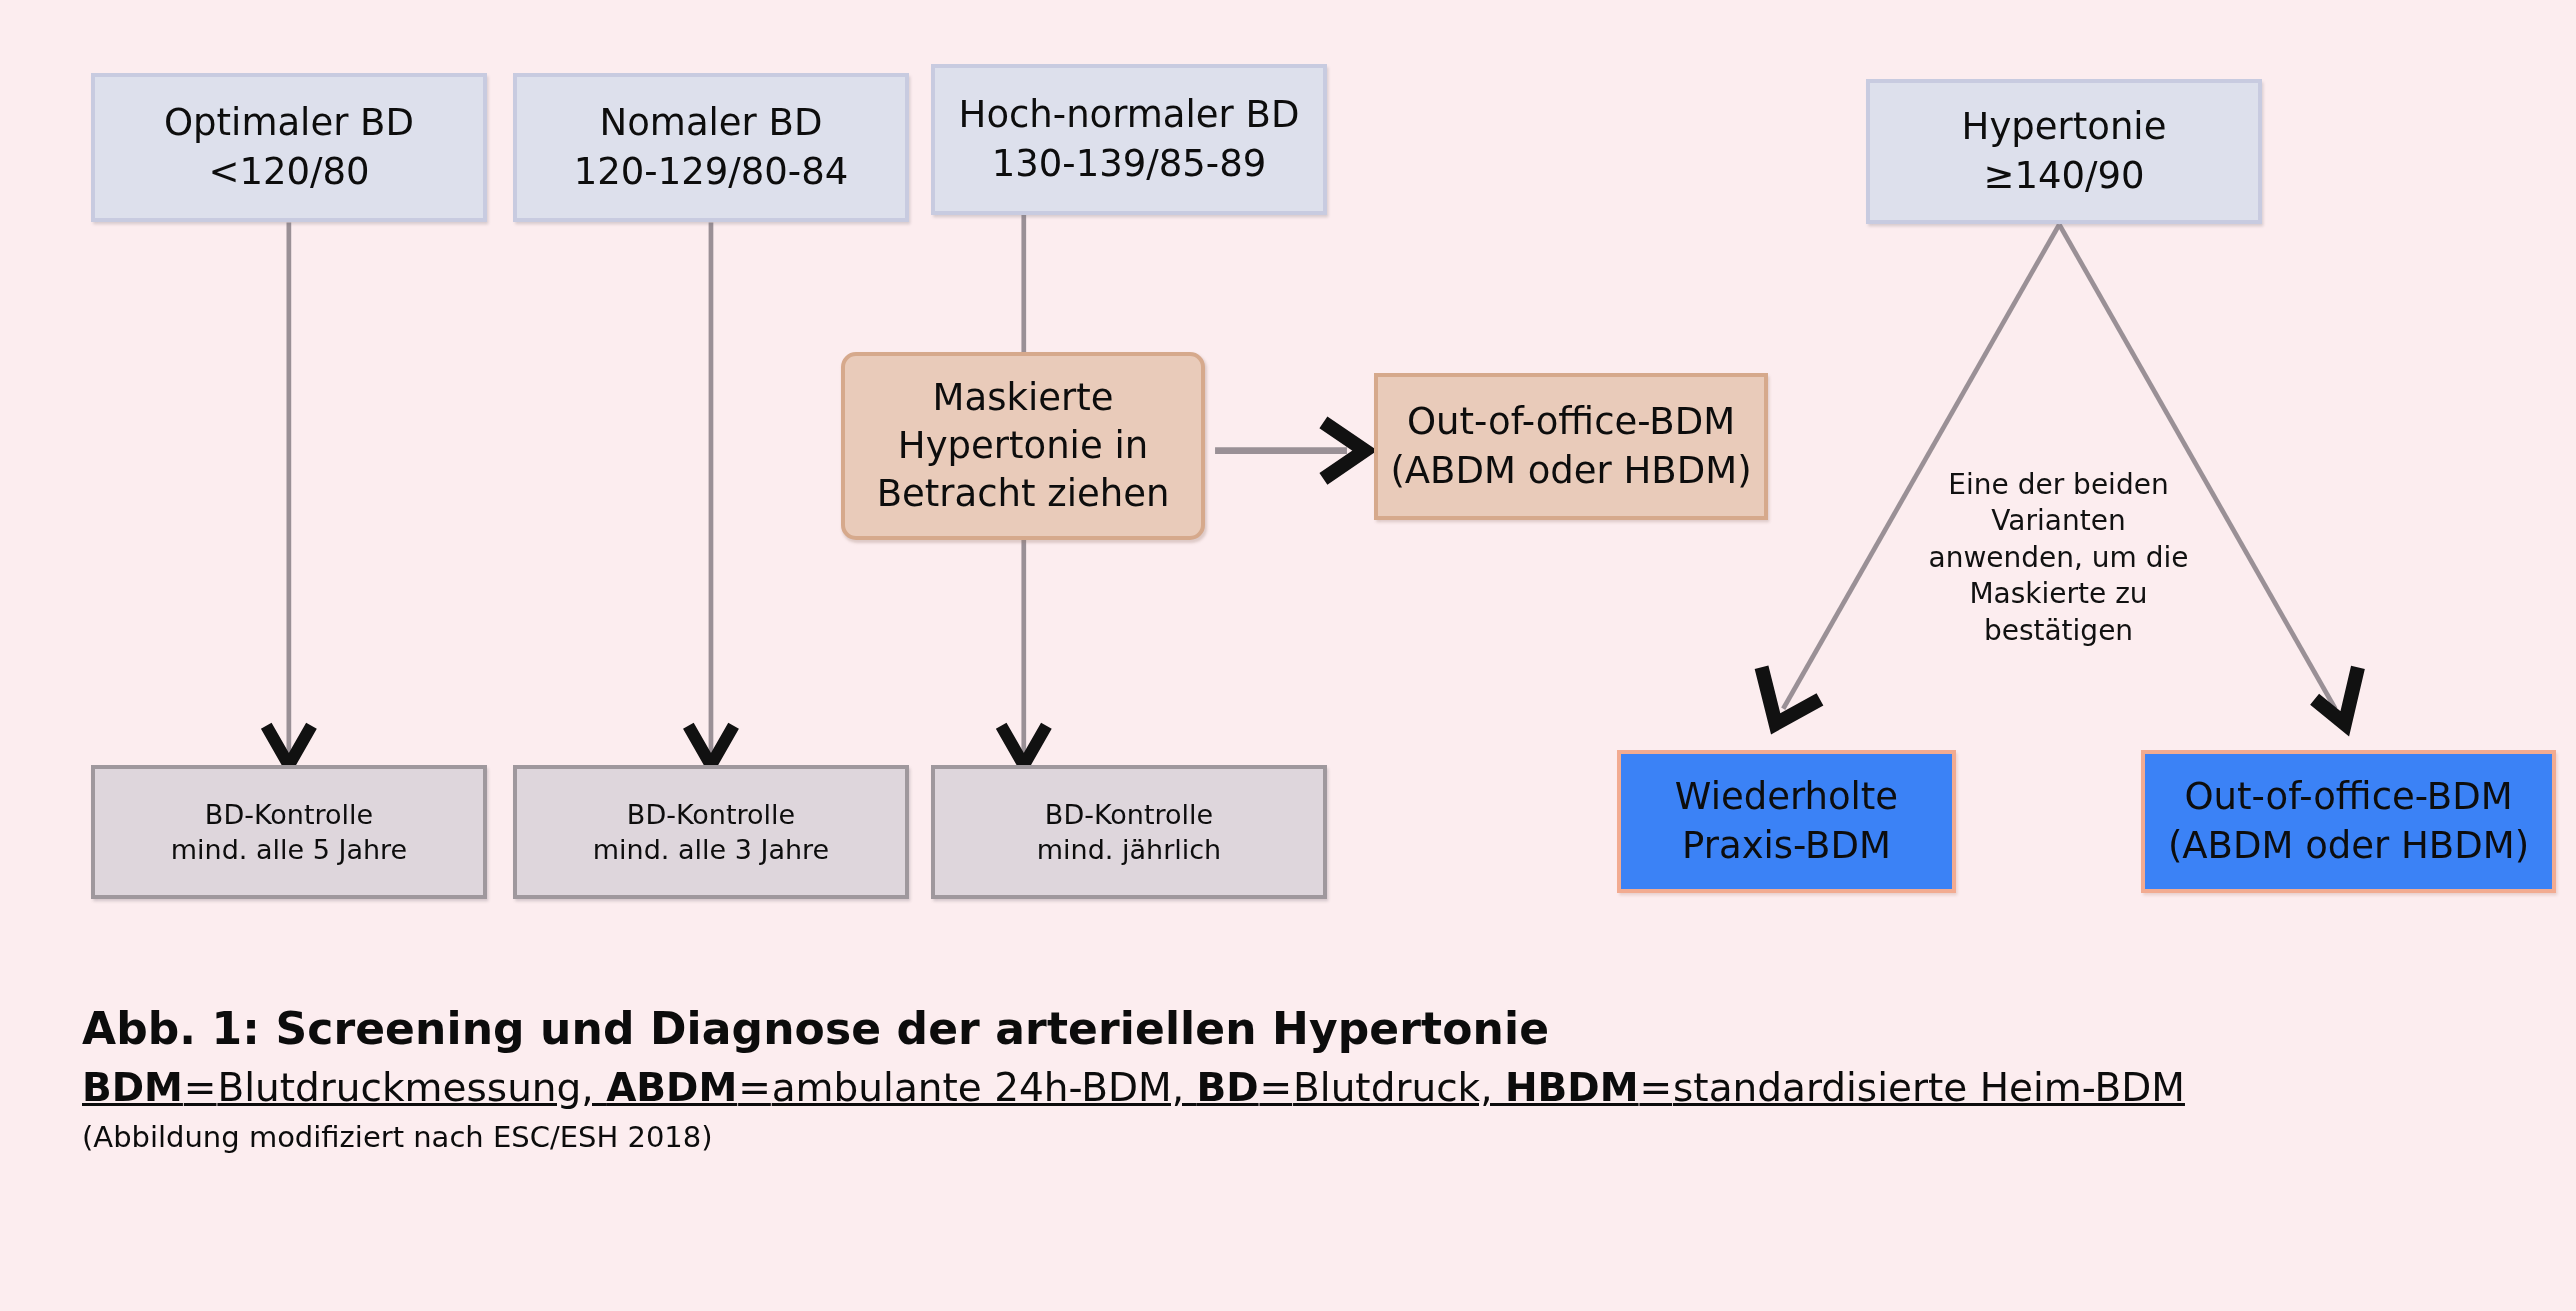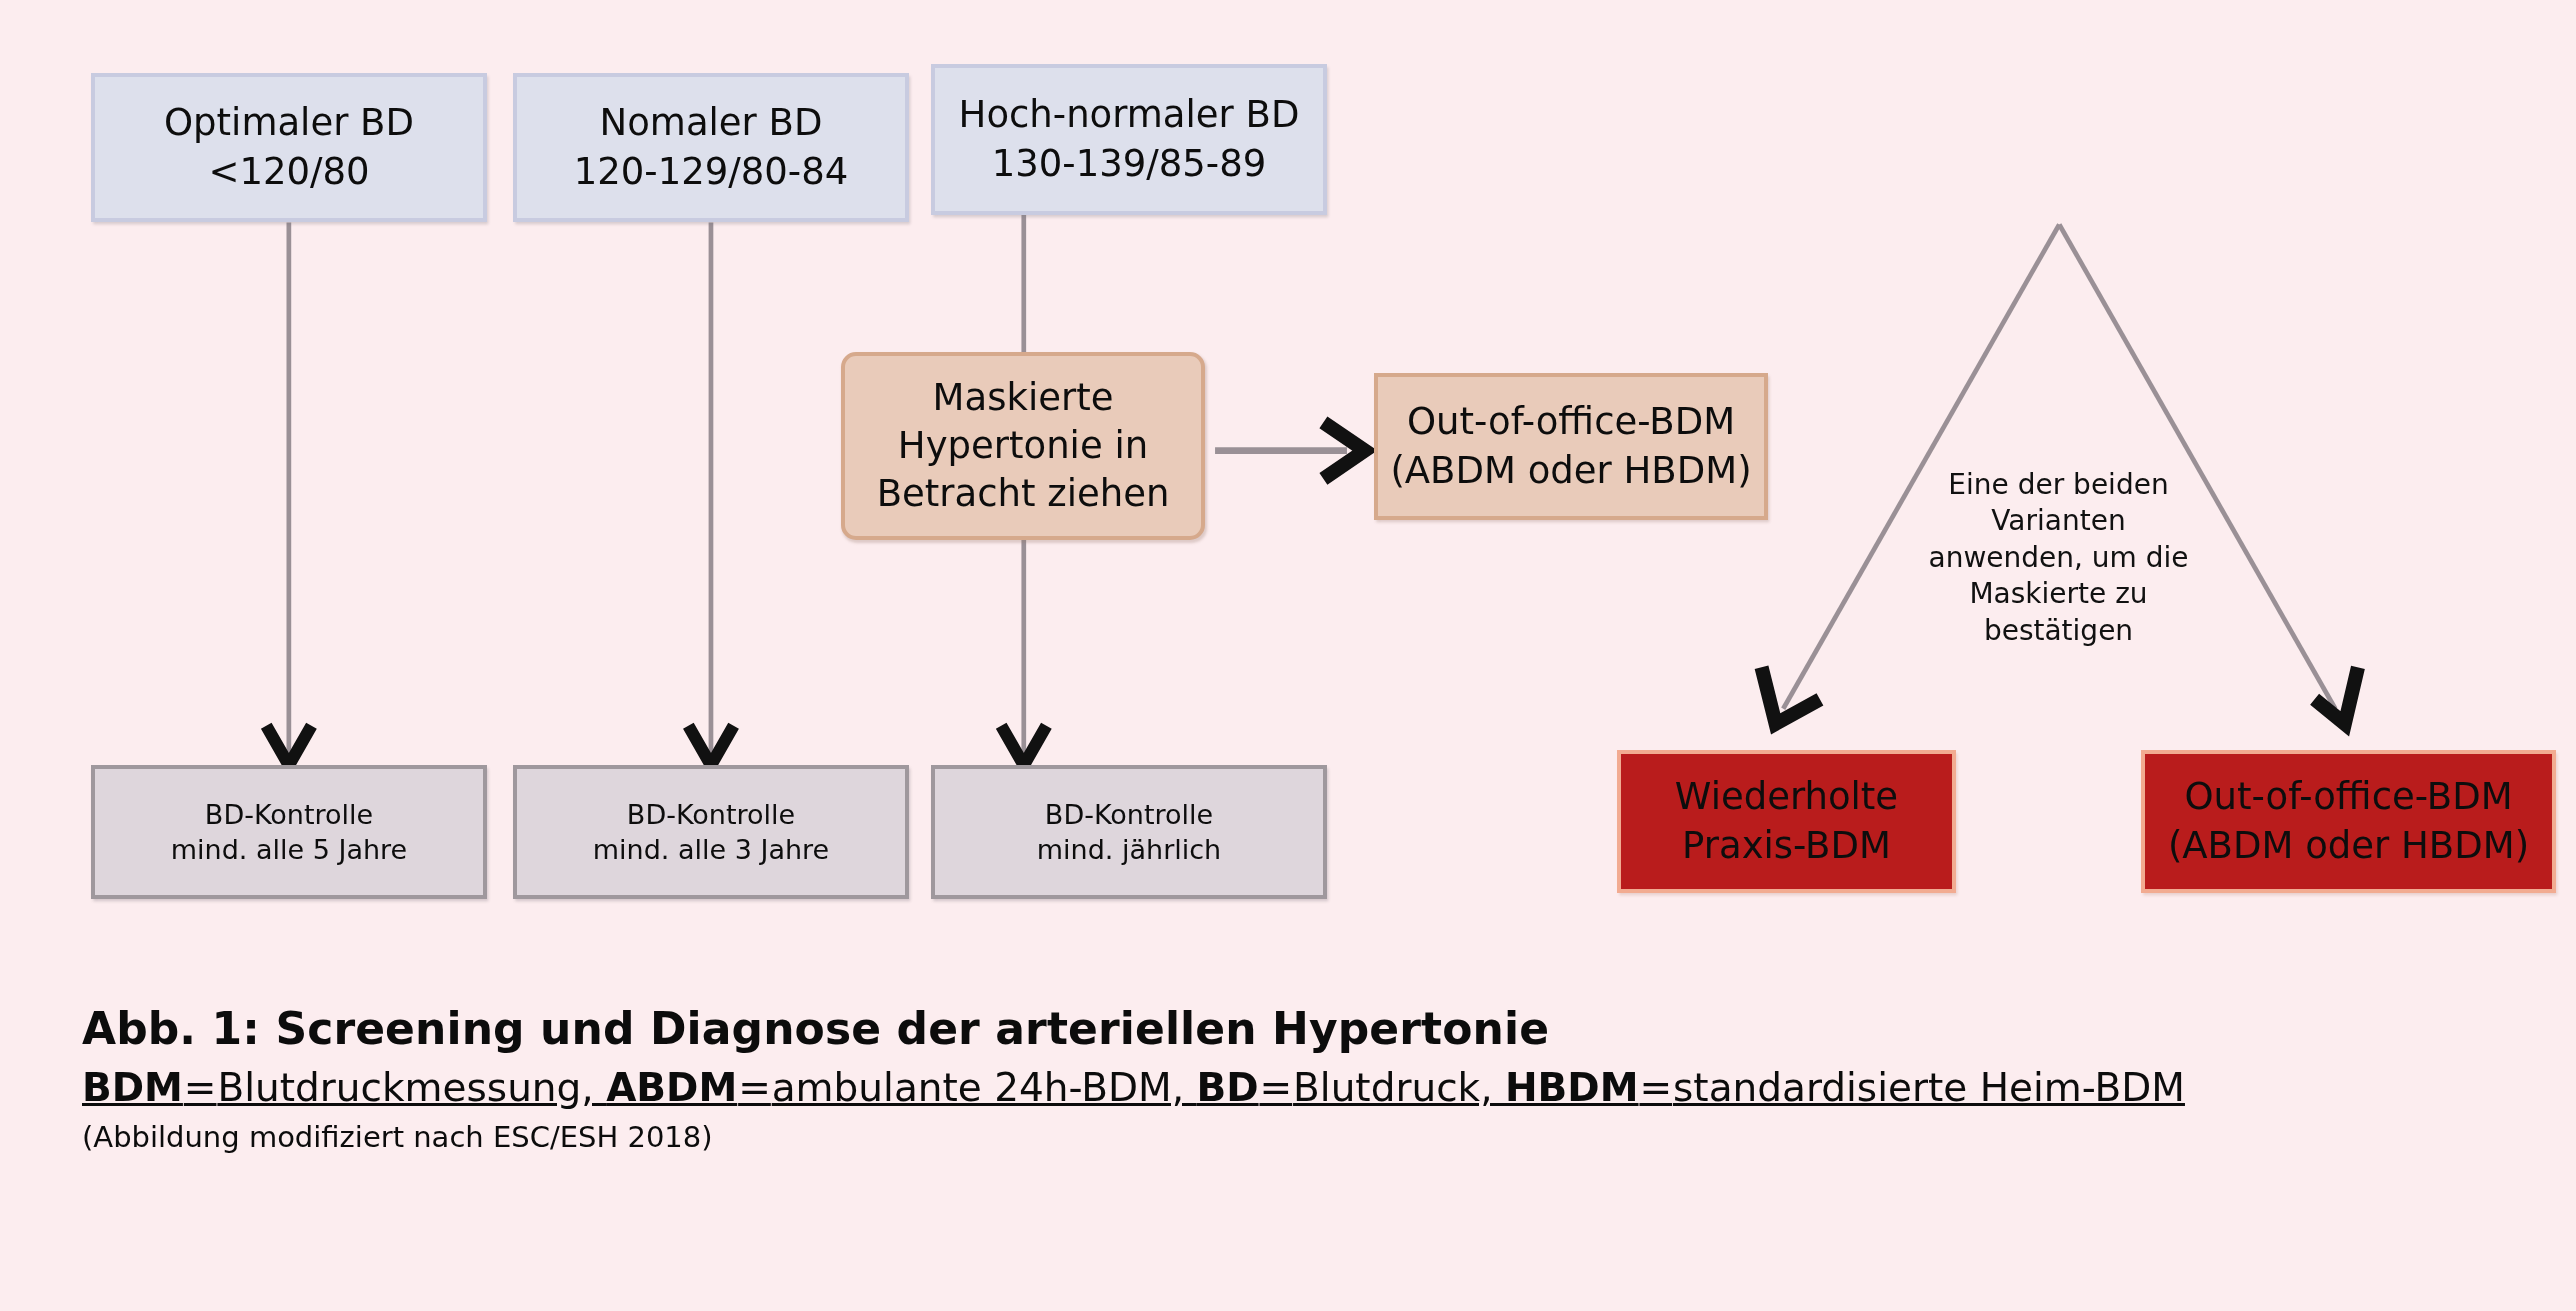--- a/index.html
+++ b/index.html
@@ -48,21 +48,21 @@
   }
   
   .node.grey {
     background: #ded6dc;
     border: 4.7px solid #9f989d;
     box-shadow: 1.9px 2.8px 2.8px rgba(120,110,118,0.30);
     font-size: 27px;
   }
   
   .node.salmon {
-    background: #b91c1c;
+    background: #3b82f6;
     border: 4.7px solid #f2ab91;
     box-shadow: 1.9px 2.8px 2.8px rgba(180,130,115,0.28);
     font-size: 37px;
   }
 
   
   .annotation {
     position: absolute;
     text-align: center;
     font-size: 28px;
@@ -148,20 +148,24 @@
   <div class="node cat" style="left:471px; top:73px; width:396px; height:149px;">
     <span class="ln">Nomaler BD</span>
     <span class="ln">120-129/80-84</span>
   </div>
 
   <div class="node cat" style="left:889px; top:64px; width:396px; height:151px;">
     <span class="ln">Hoch-normaler BD</span>
     <span class="ln">130-139/85-89</span>
   </div>
 
+  <div class="node cat" style="left:1824px; top:79px; width:396px; height:145px;">
+    <span class="ln">Hypertonie</span>
+    <span class="ln">≥140/90</span>
+  </div>
 
   <div class="node tan" style="left:799px; top:352px; width:364px; height:188px;border-radius:15px;">
     <span class="ln">Maskierte</span>
     <span class="ln">Hypertonie in</span>
     <span class="ln">Betracht ziehen</span>
   </div>
 
   <div class="node tan" style="left:1332px; top:373px; width:394px; height:147px;">
     <span class="ln">Out-of-office-BDM</span>
     <span class="ln">(ABDM oder HBDM)</span>

